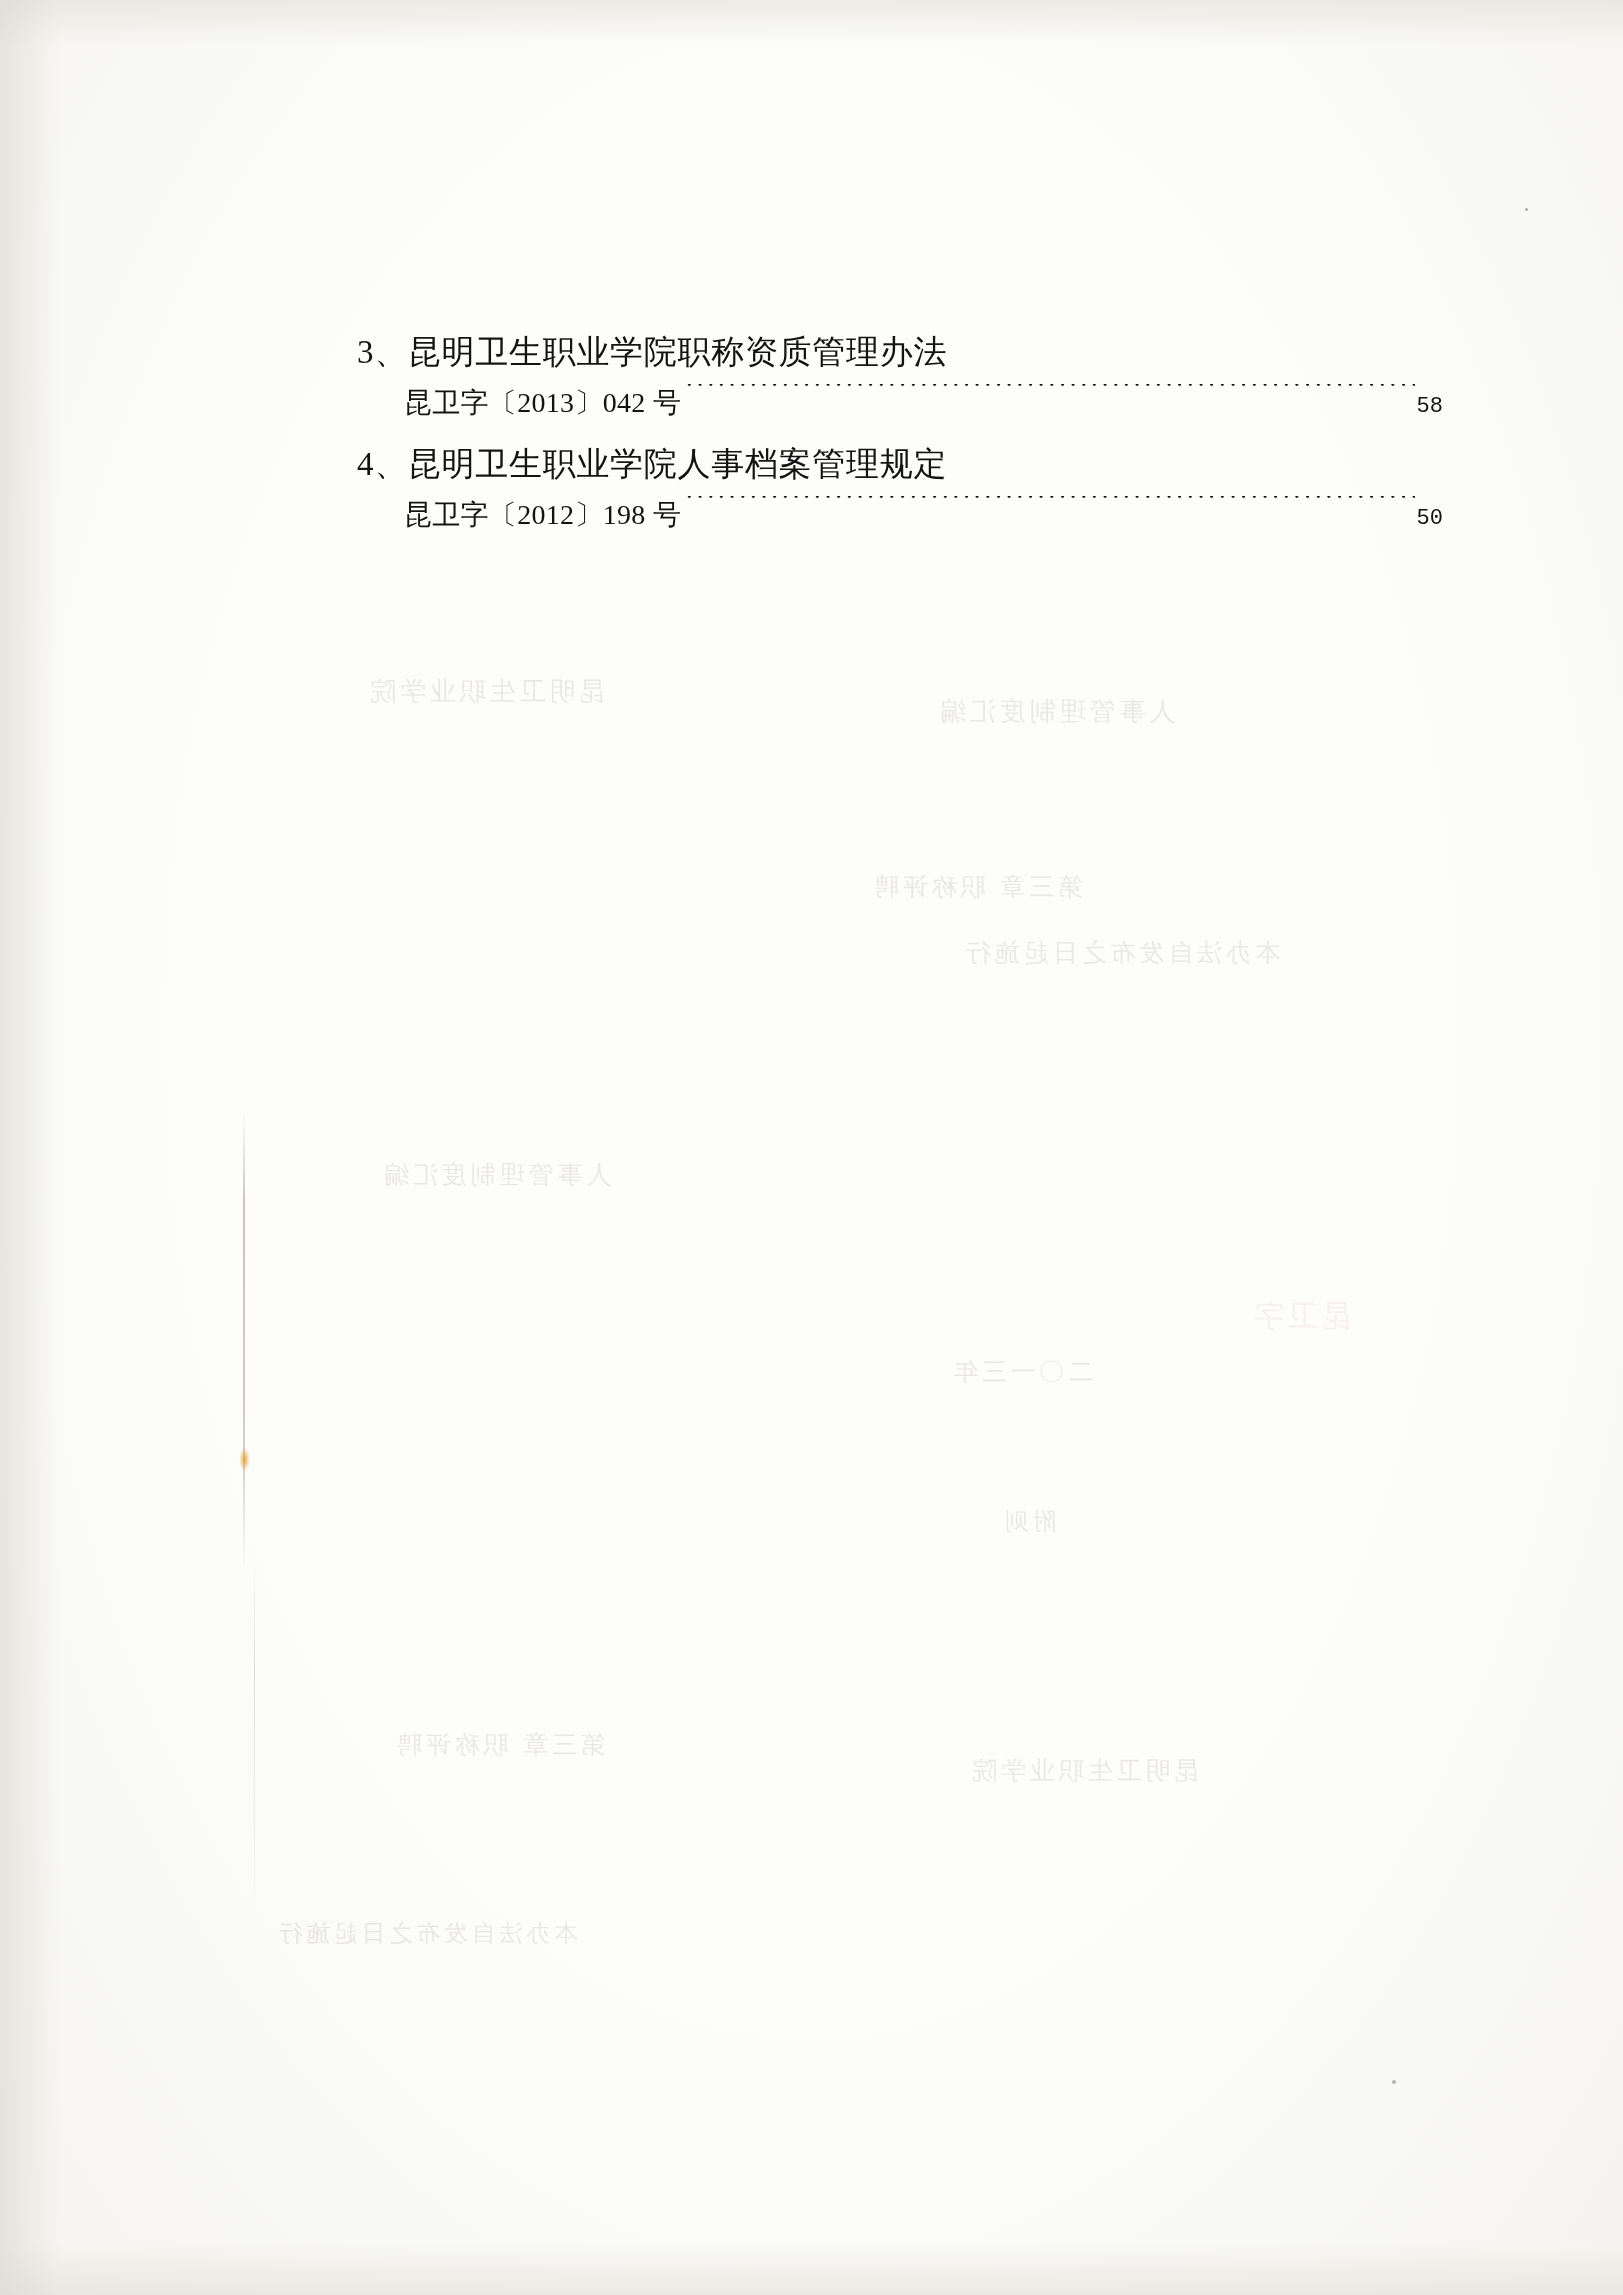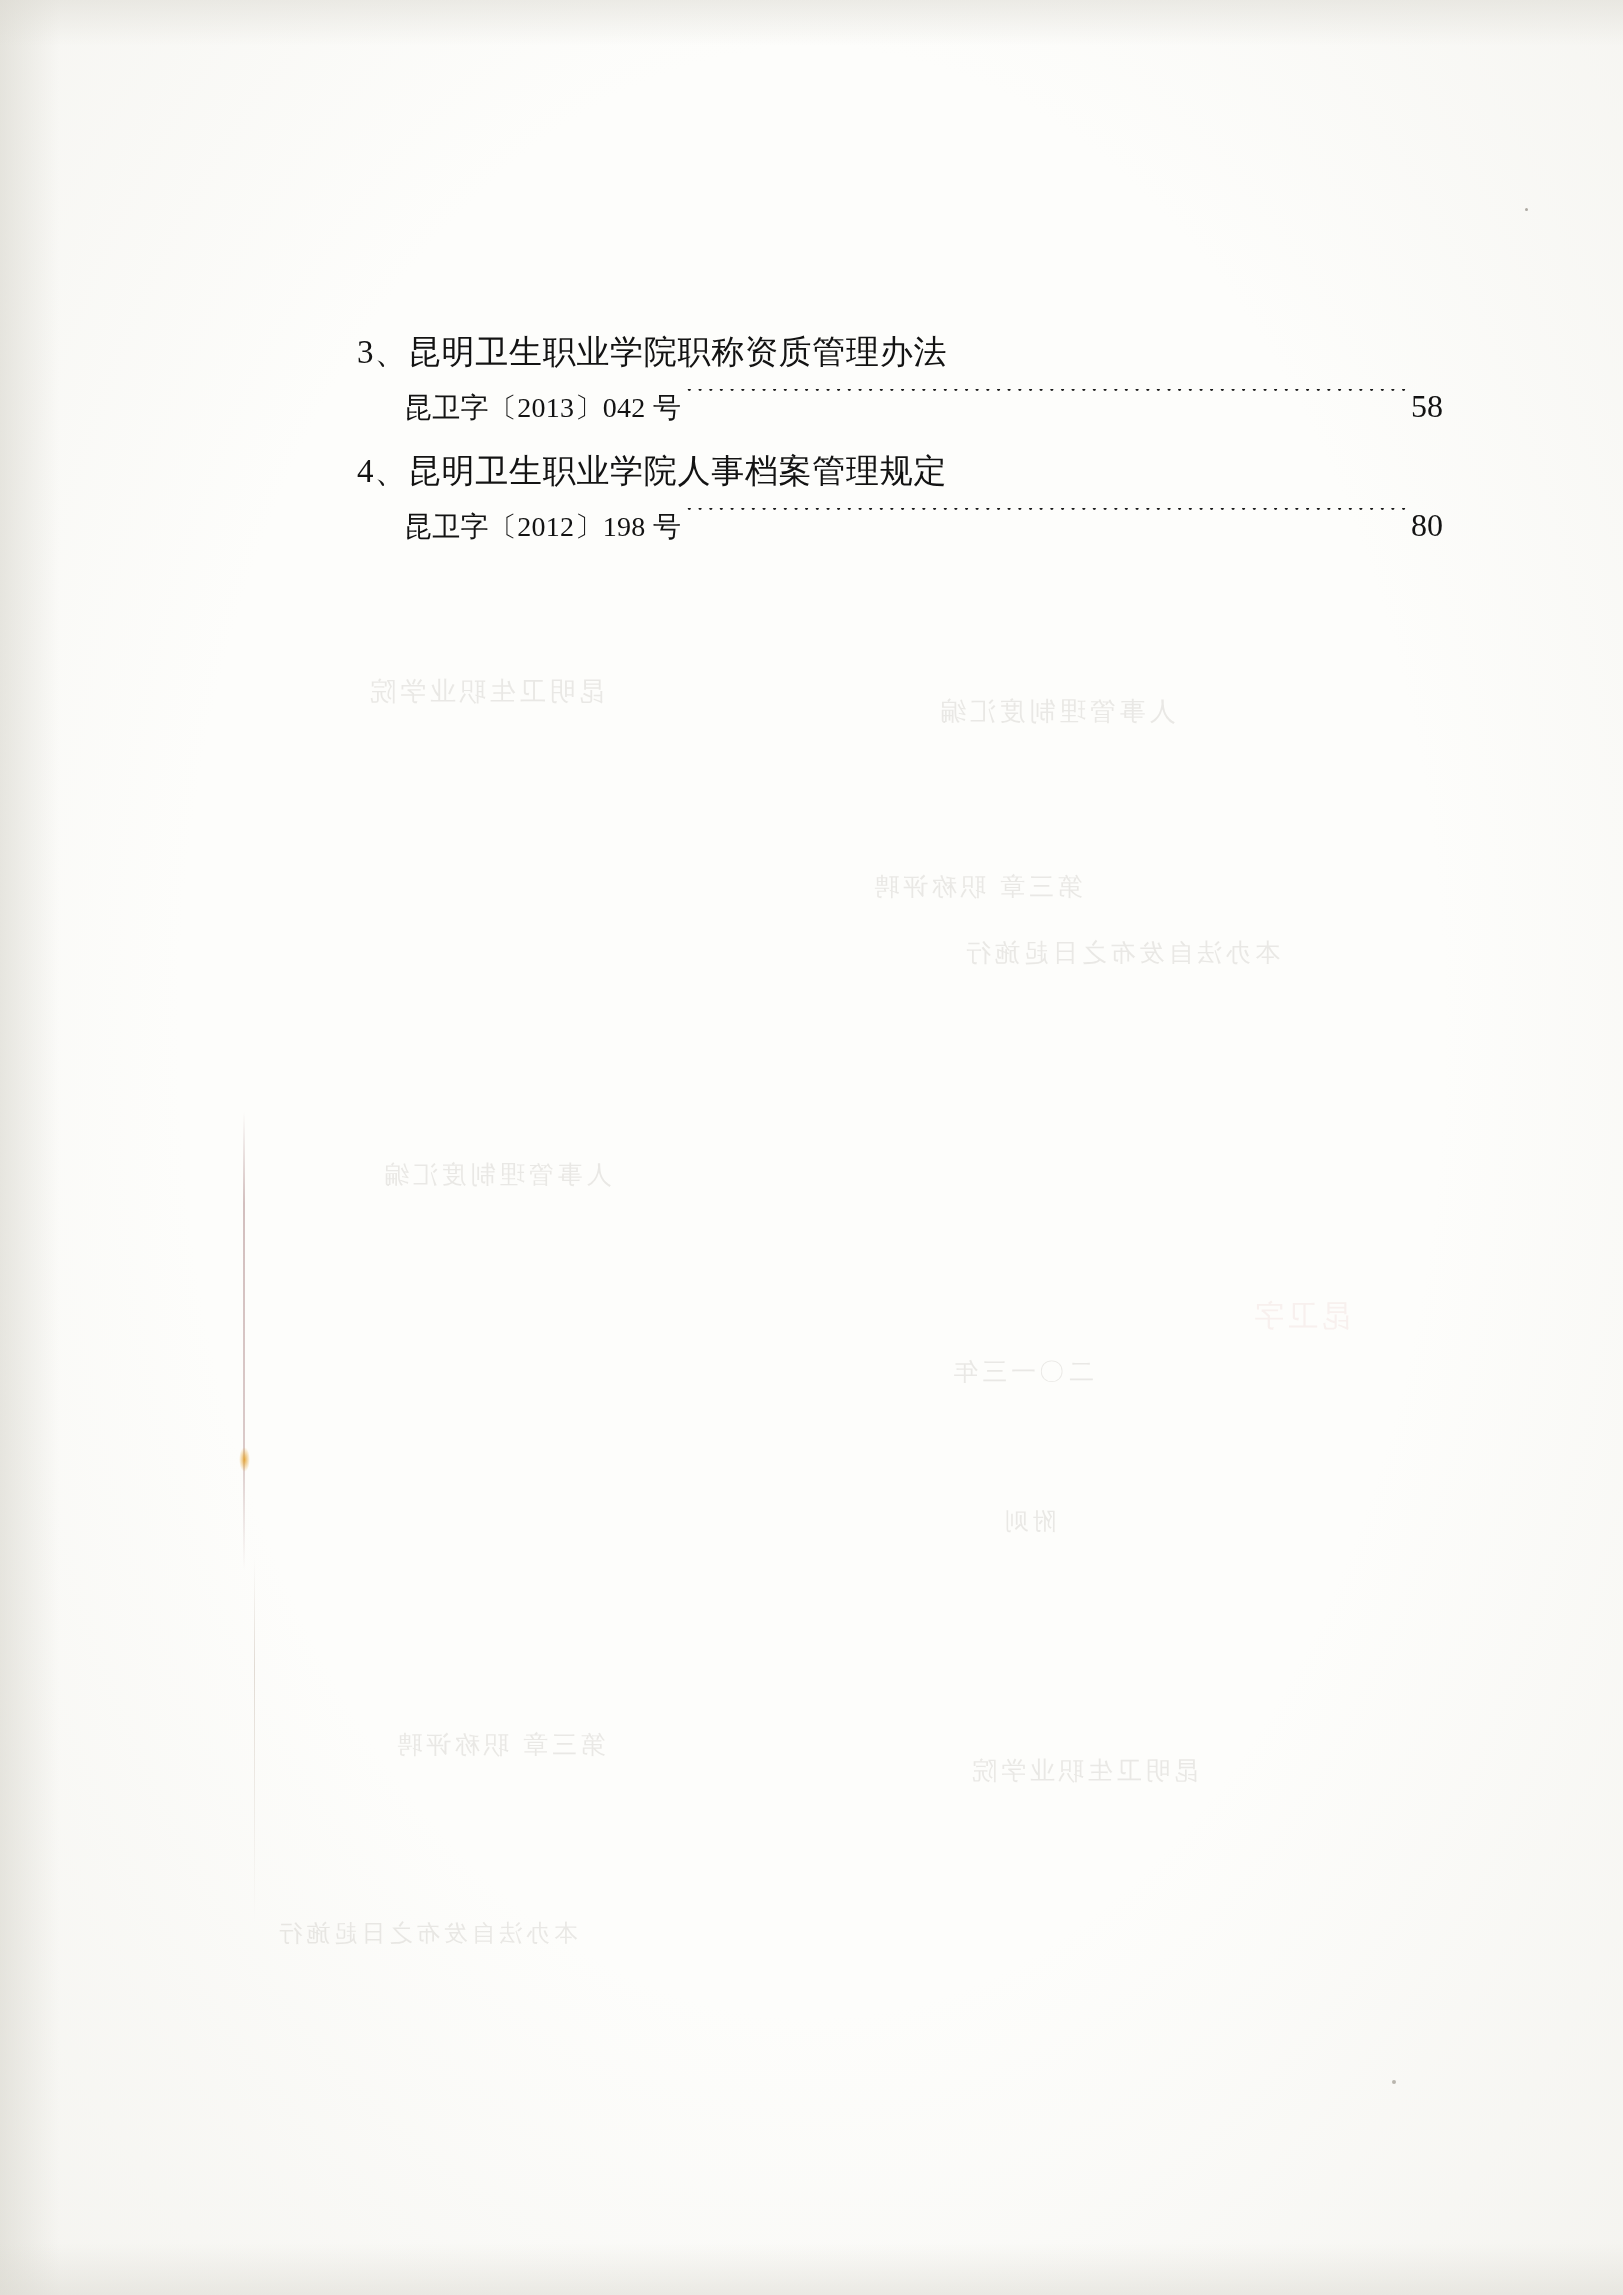--- a/index.html
+++ b/index.html
@@ -153,23 +153,23 @@
     position: absolute;
     left: 0;
     bottom: 0.18em;
     font-size: 26px;
     letter-spacing: 2px;
     color: #1a1a1a;
     white-space: nowrap;
   }
   .toc-page {
     flex: 0 0 auto;
-    font-size: 32px;
+    font-size: 22px;
     color: #131313;
-    font-family: Liberation Serif, serif;
+    font-family: Liberation Mono, monospace;
   }
 
   
   .dot-tr { position:absolute; left:1525px; top:208px; width:3.3px; height:3.3px; background:#8d887f; border-radius:50%; opacity:.7;}
   .dot-br { position:absolute; left:1392px; top:2080px; width:3.9px; height:3.9px; background:#8d887f; border-radius:50%; opacity:.6;}
 </style>
 </head>
 <body>
 
 <div class="page">
@@ -213,20 +213,20 @@
       </div>
     </div>
 
     <div class="toc-entry">
       <div class="toc-title-line">
         <span class="toc-num">4、</span><span>昆明卫生职业学院人事档案管理规定</span>
       </div>
       <div class="toc-doc-line">
         <span class="toc-docno">昆卫字〔2012〕198 号</span>
         <span class="toc-leader"></span>
-        <span class="toc-page">80</span>
+        <span class="toc-page">50</span>
       </div>
     </div>
 
   </div>
 
 </div>
 
 
 </body></html>

